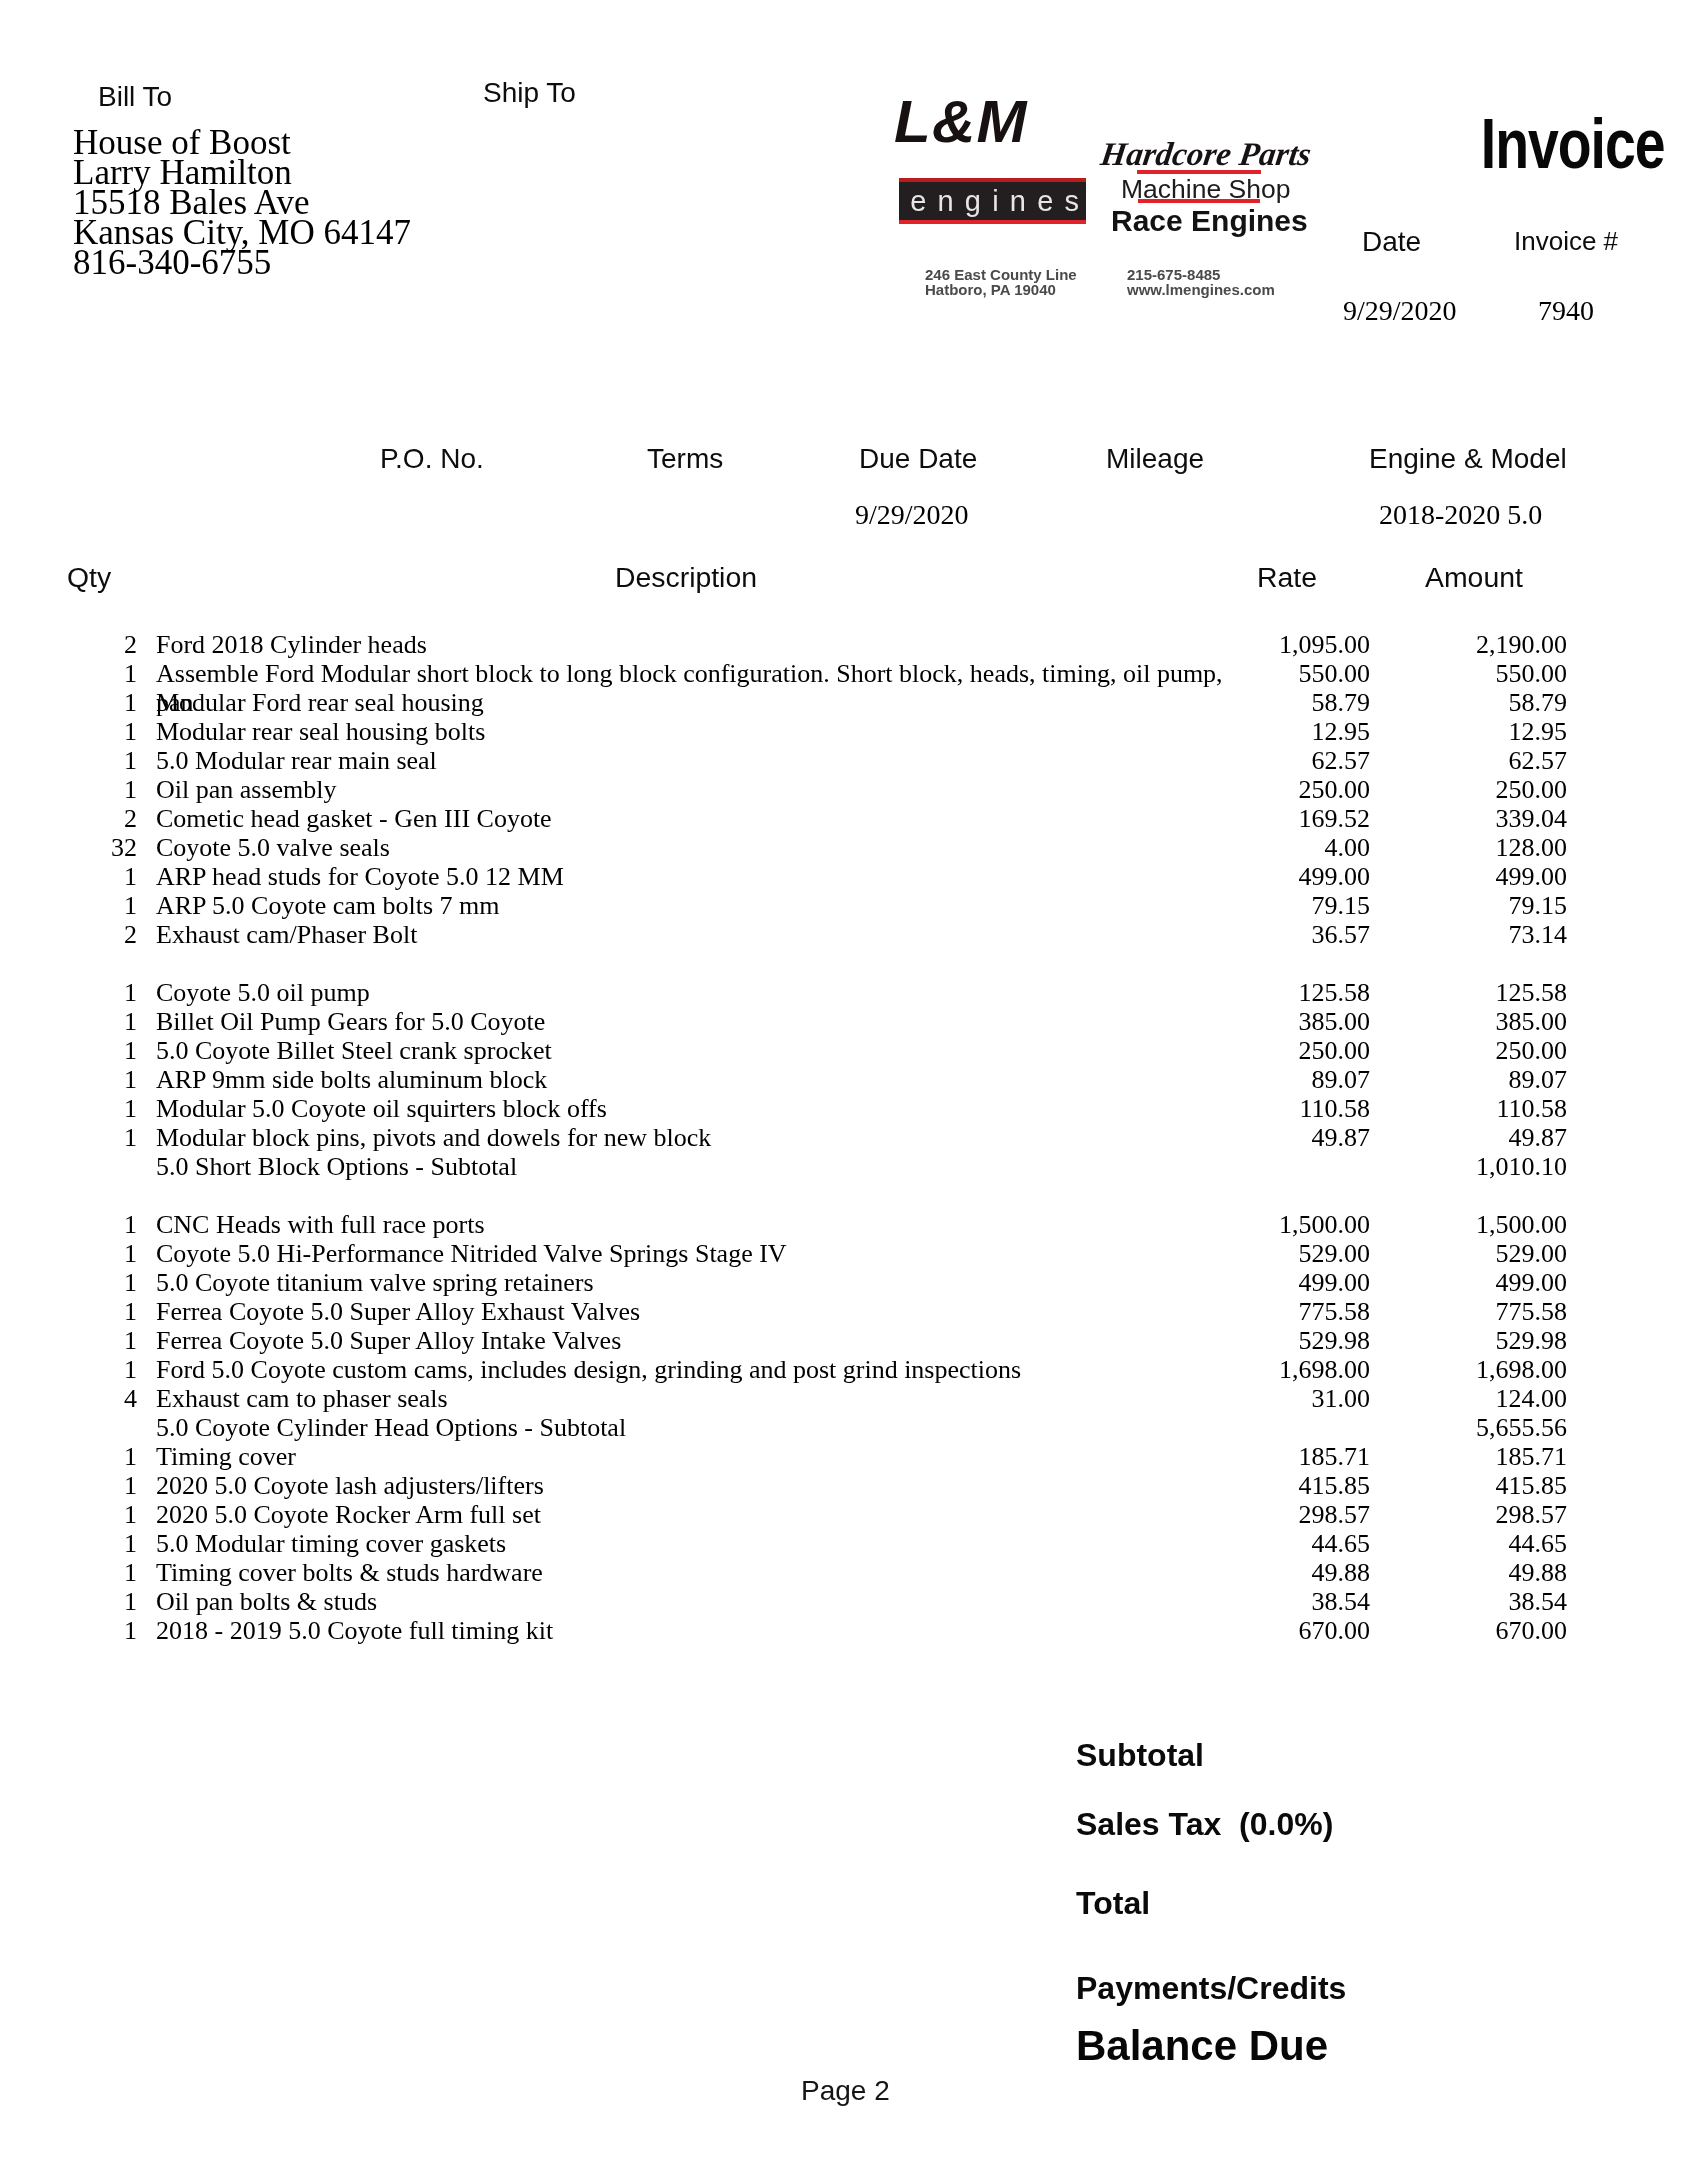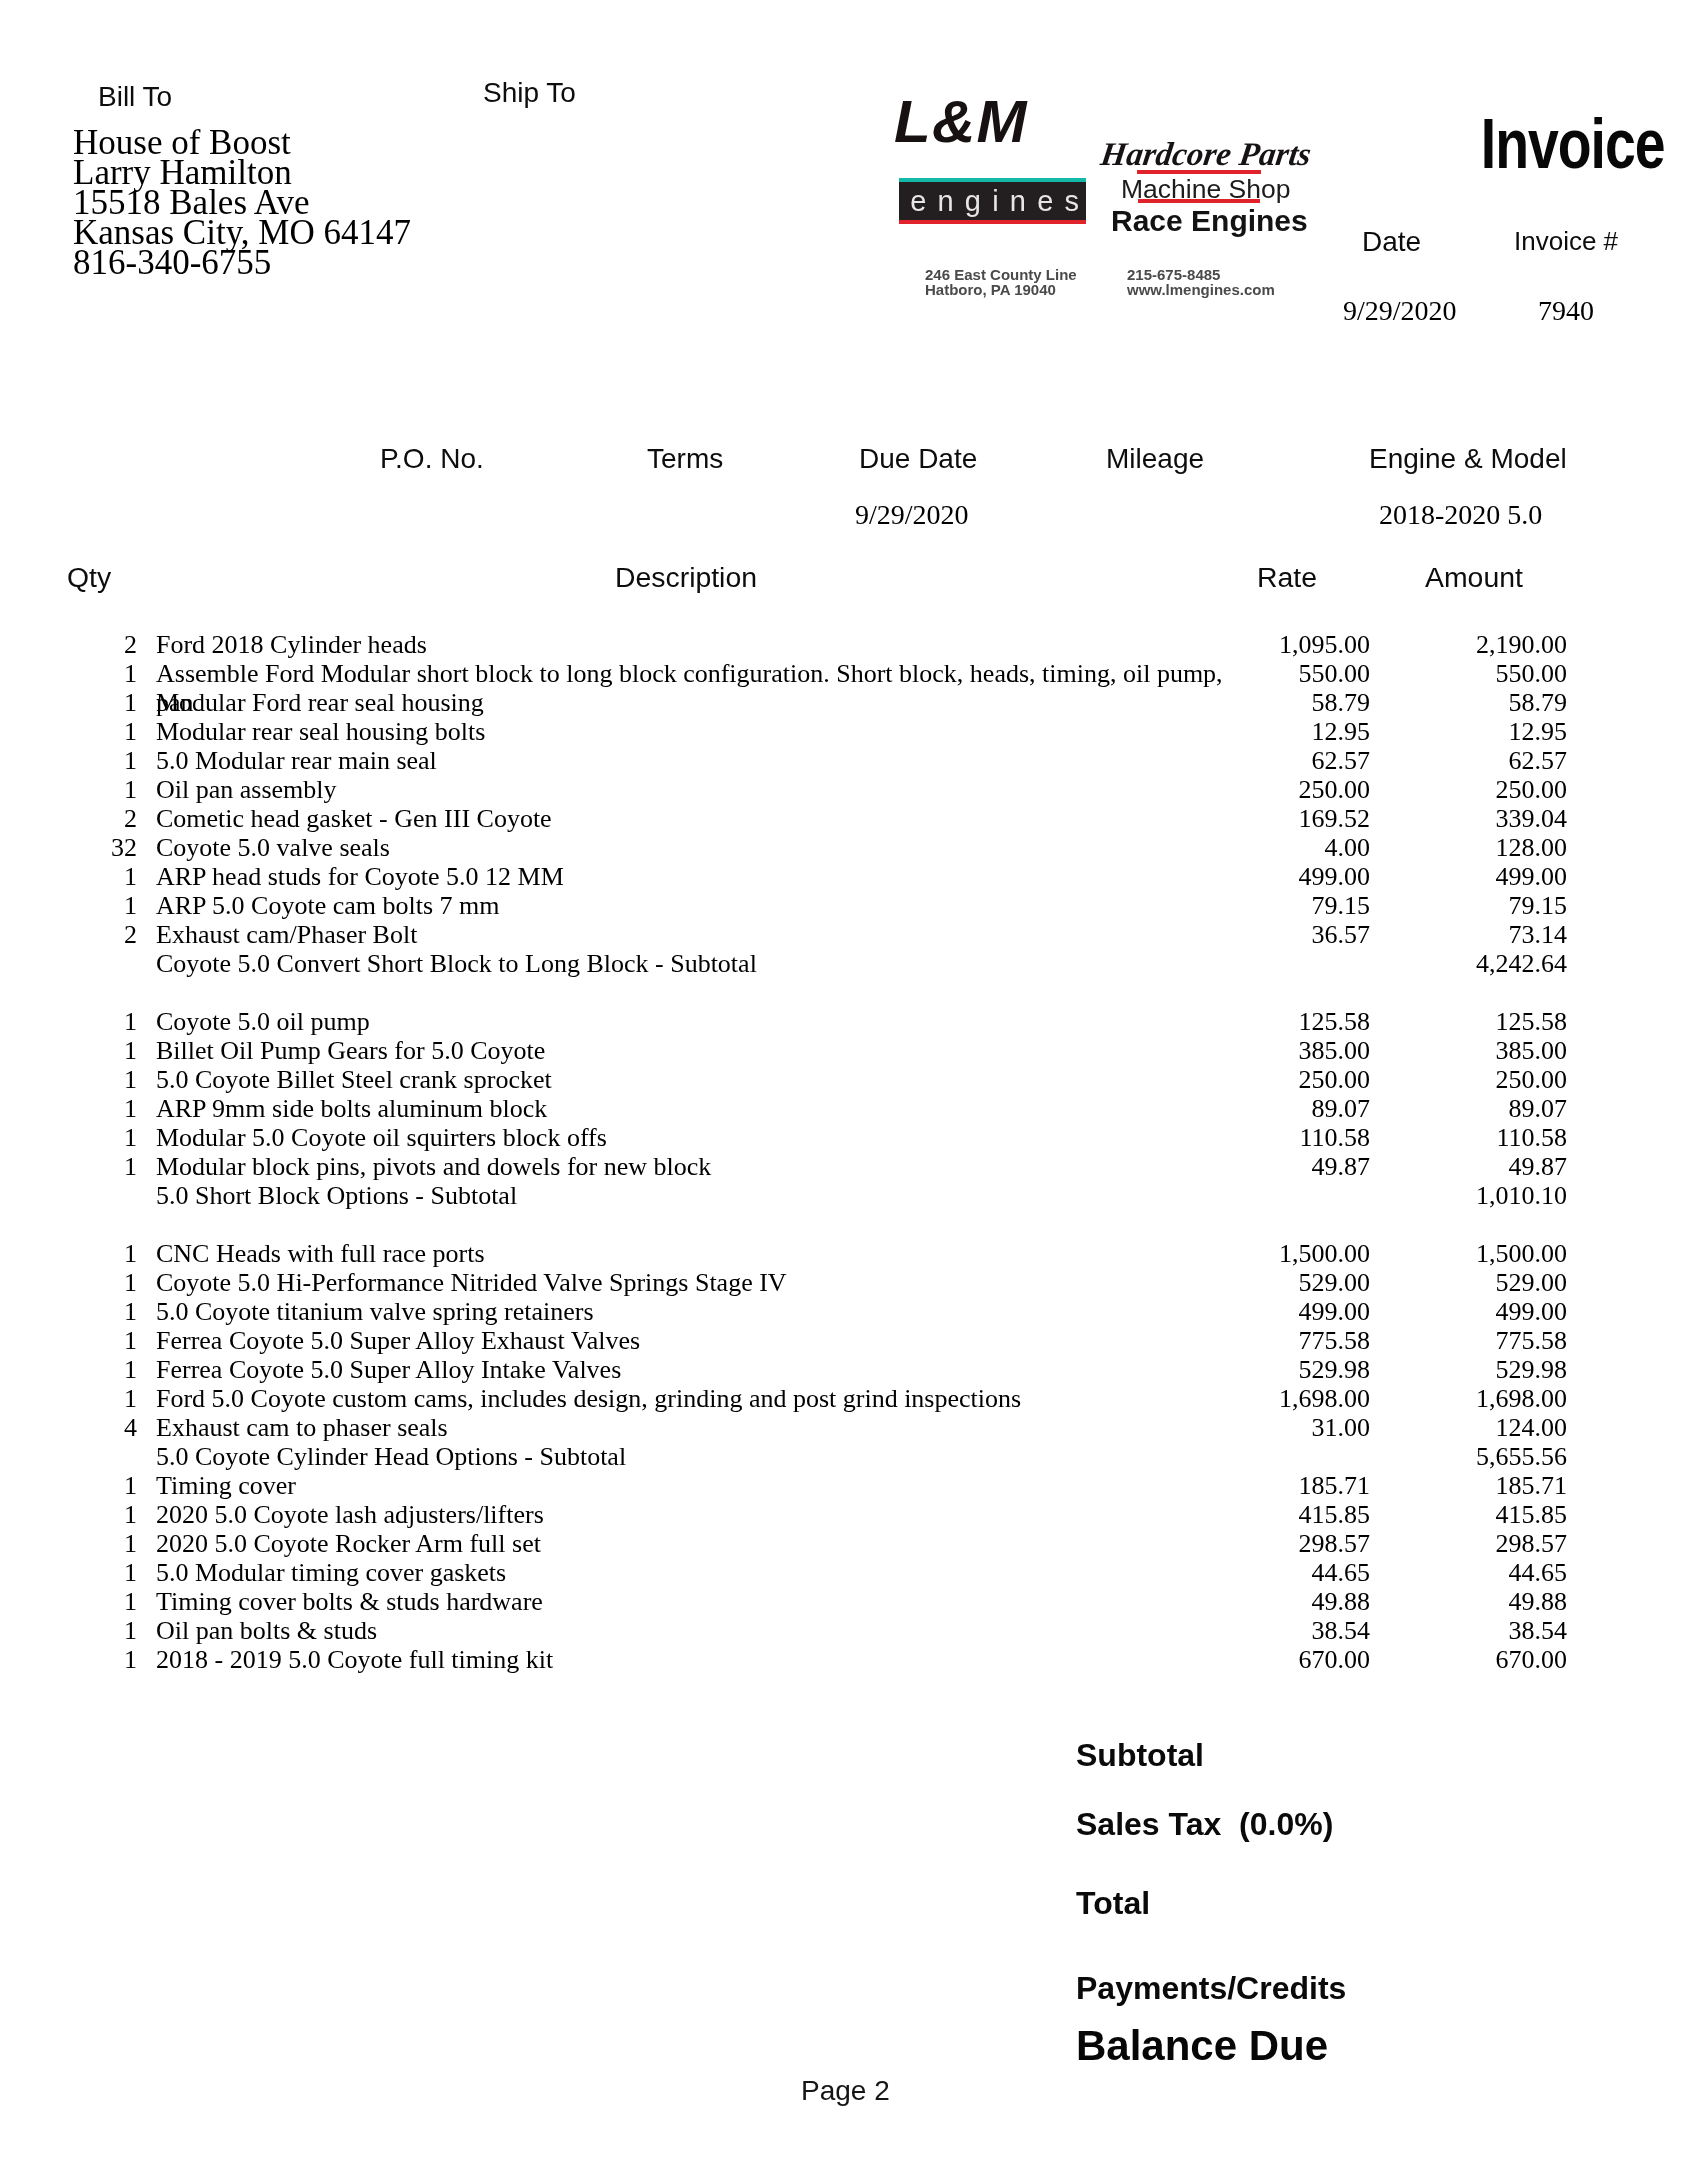--- a/index.html
+++ b/index.html
@@ -17,21 +17,21 @@
   .sans-label{font-family:"Liberation Sans",sans-serif;font-size:28px;color:#0d0d0d;}
   .serif{font-family:"Liberation Serif",serif;color:#000;}
 
   
   .bill-label{left:98px;top:81px;}
   .ship-label{left:463px;top:77px;margin-left:20px;}
   .bill-address{left:73px;top:128px;font-size:35px;line-height:30px;}
 
   
   .logo-lm{left:894px;top:92px;font-family:Liberation Sans, sans-serif;font-style:italic;font-weight:bold;font-size:60px;line-height:1;color:#171112;letter-spacing:1.3px;}
-  .engines-bar{left:899px;top:178px;width:187px;height:38px;background:#231f20;border-top:4px solid #14b8a6;border-bottom:4px solid #e0222a;text-align:center;}
+  .engines-bar{left:899px;top:178px;width:187px;height:38px;background:#231f20;border-top:4px solid #b91c1c;border-bottom:4px solid #e0222a;text-align:center;}
   .engines-bar span{color:#e6e6e6;font-size:29px;letter-spacing:11.2px;line-height:38px;padding-left:11.2px;font-family:"Liberation Sans",sans-serif;}
   .tag1{left:1101px;top:136px;font-family:"Liberation Serif",serif;font-style:italic;font-weight:bold;font-size:33px;transform:skewX(-8deg);color:#171213;}
   .redline{height:4px;background:#e0222a;}
   .rl1{left:1137px;top:170px;width:124px;}
   .rl2{left:1138px;top:199px;width:122px;}
   .tag2{left:1121px;top:174px;font-size:26.5px;color:#1c1c1c;}
   .tag3{left:1111px;top:204px;font-size:30px;font-weight:bold;color:#131313;}
   .logo-addr{font-size:15px;line-height:15px;font-weight:bold;color:#4a4a4a;}
   .laddr1{left:925px;top:267px;}
   .laddr2{left:1127px;top:267px;}
@@ -212,28 +212,20 @@
 
   <div class="row">
     <div class="c-qty">2</div>
     <div class="c-desc">
           <div class="dline">Exhaust cam/Phaser Bolt</div>
         </div>
     <div class="c-rate">36.57</div>
     <div class="c-amt">73.14</div>
   </div>
 
-  <div class="row">
-    <div class="c-qty"></div>
-    <div class="c-desc">
-          <div class="dline">Coyote 5.0 Convert Short Block to Long Block - Subtotal</div>
-        </div>
-    <div class="c-rate"></div>
-    <div class="c-amt">4,242.64</div>
-  </div>
 <div class="spacer"></div>
   <div class="row">
     <div class="c-qty">1</div>
     <div class="c-desc">
           <div class="dline">Coyote 5.0 oil pump</div>
         </div>
     <div class="c-rate">125.58</div>
     <div class="c-amt">125.58</div>
   </div>
 

